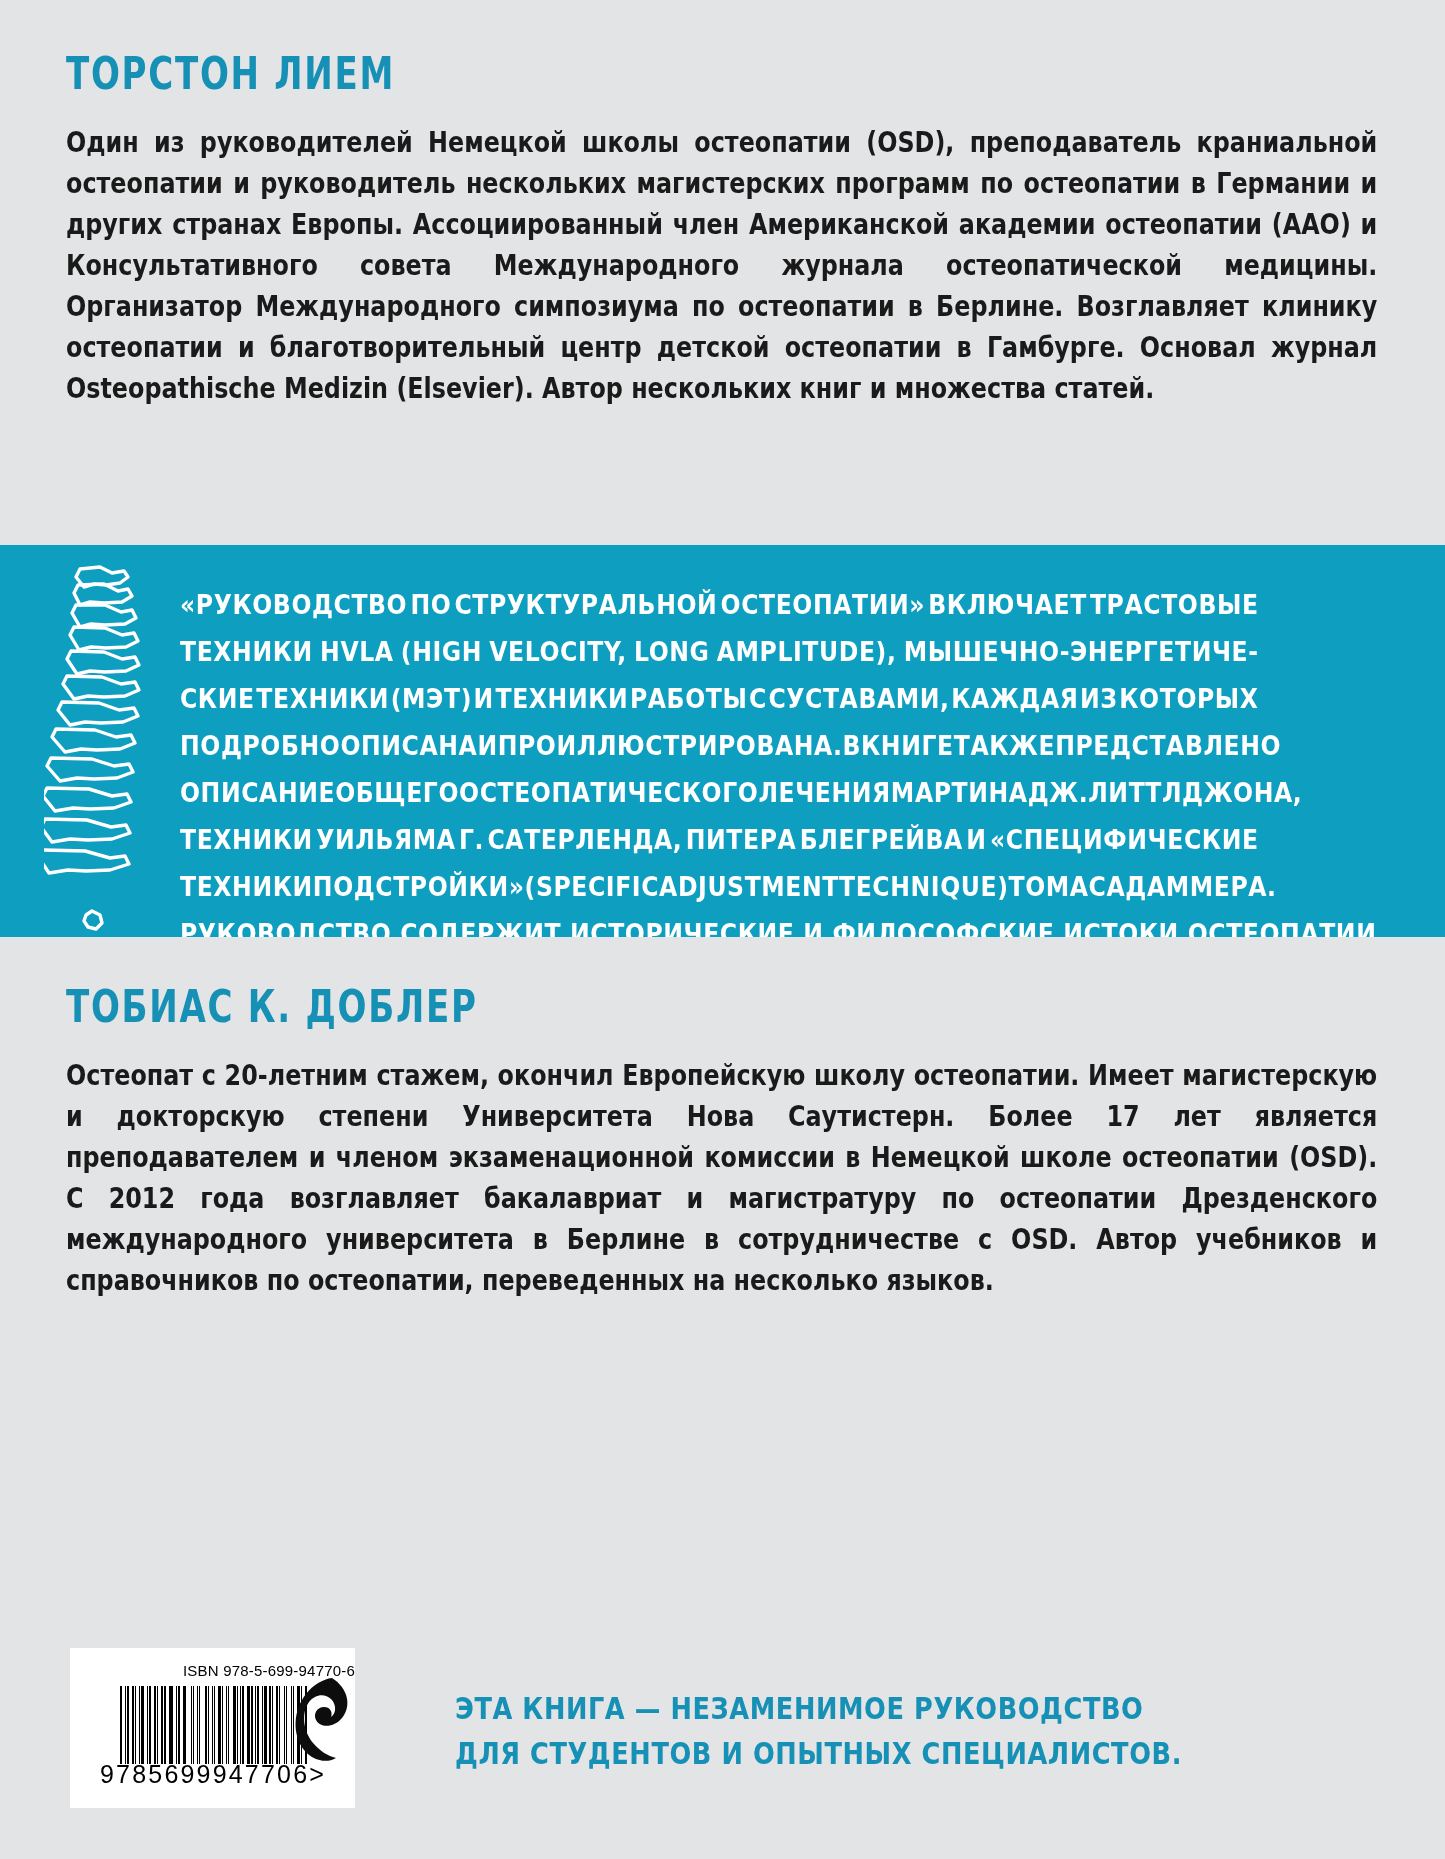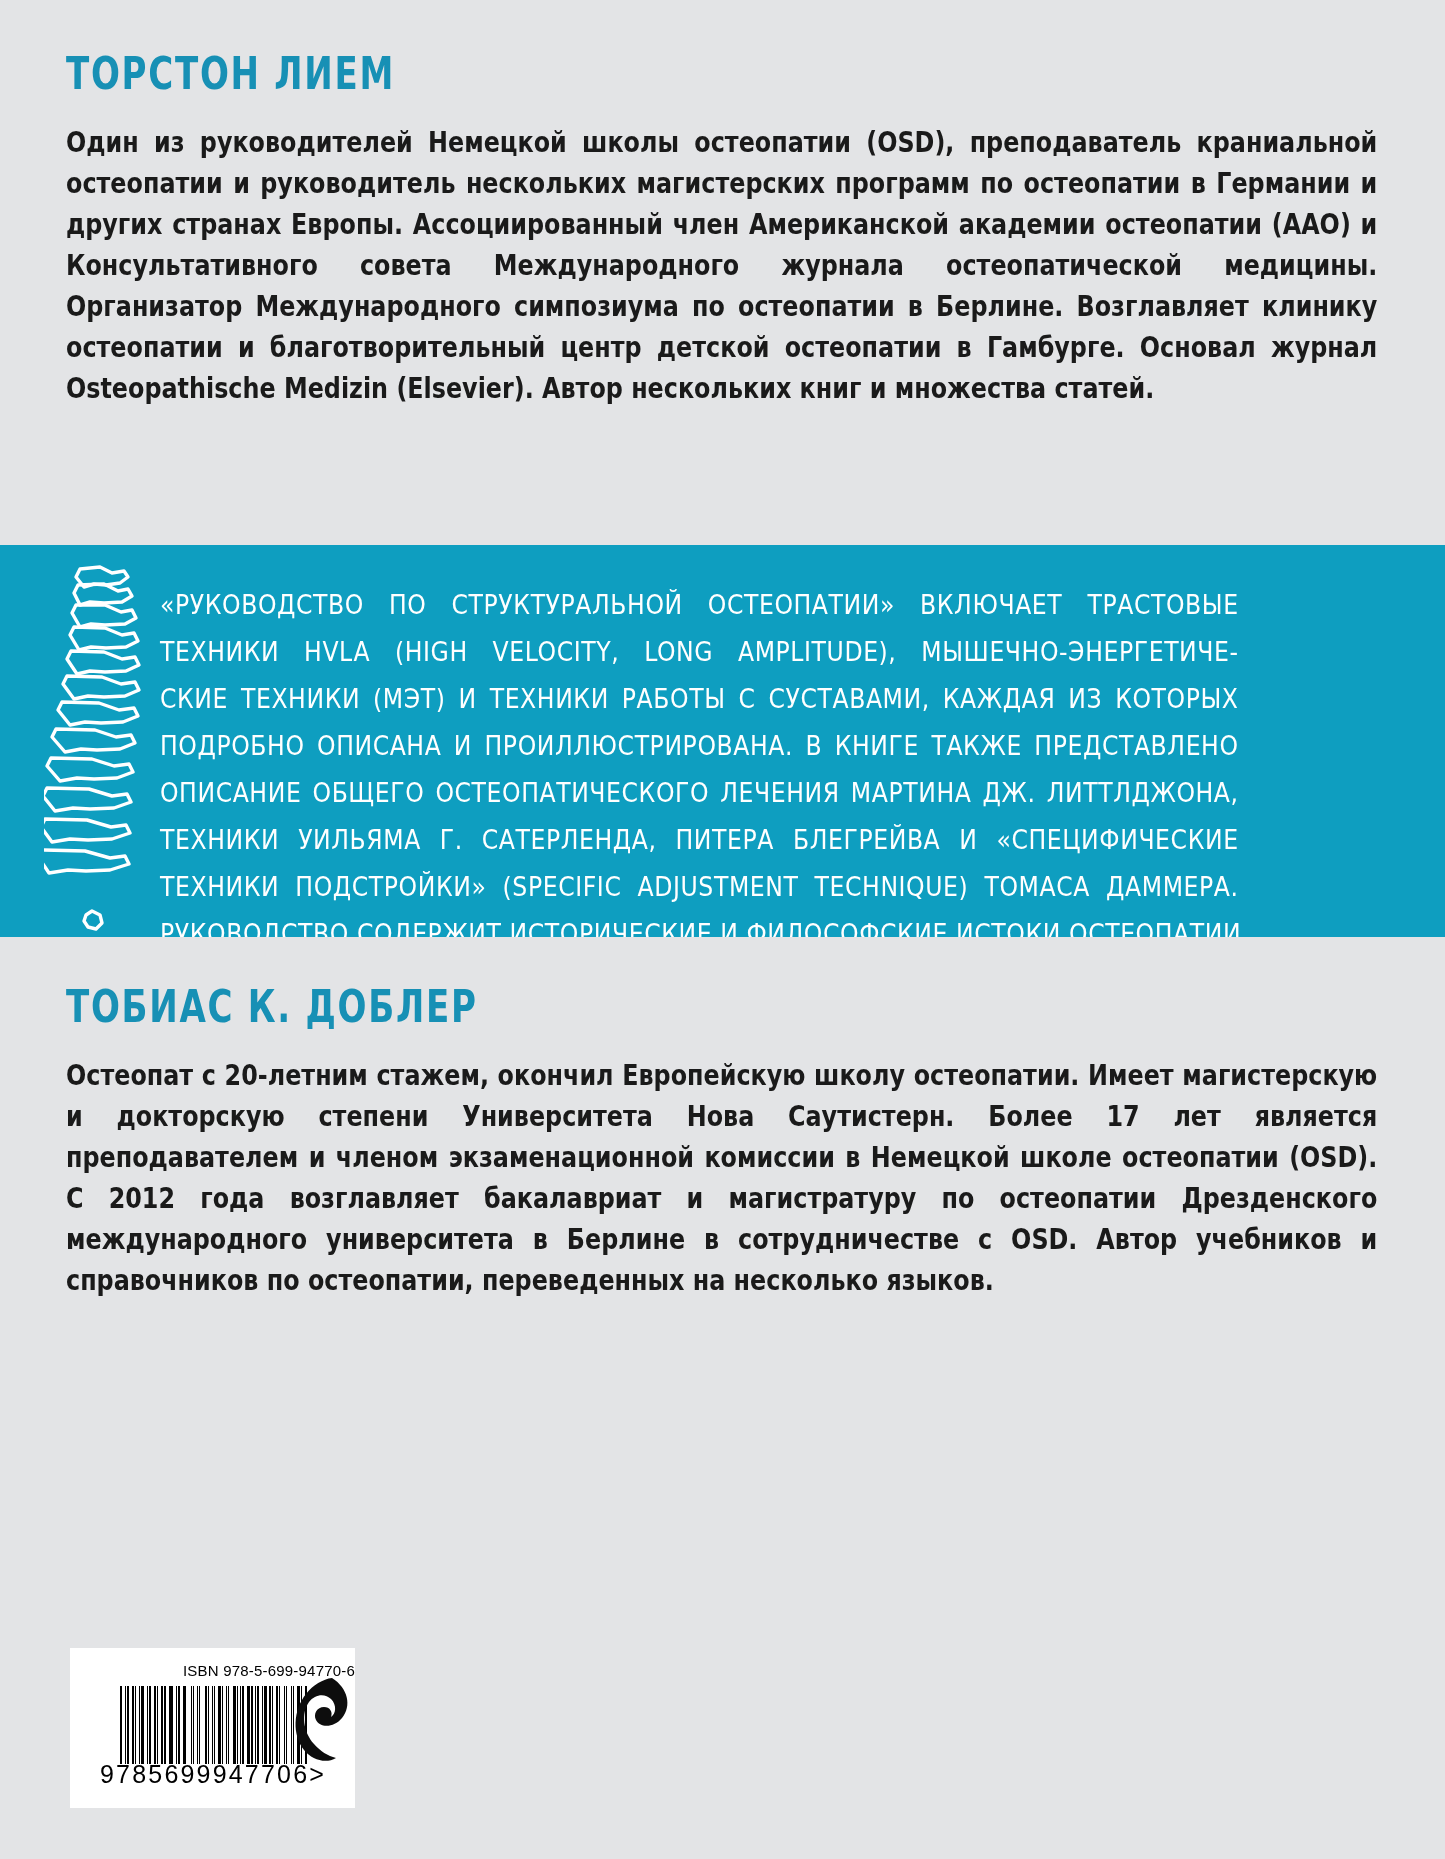--- a/index.html
+++ b/index.html
@@ -48,25 +48,25 @@
     background:#0e9ec0;
     overflow:hidden;
   }
   .spine-art{
     position:absolute;
     left:44px;top:14px;
     width:120px;height:380px;
   }
   .blurb{
     position:absolute;
-    left:160px;top:36px;
+    left:180px;top:36px;
     width:1112px;
     color:#ffffff;
     font-size:27px;
-    font-weight:400;
+    font-weight:700;
     line-height:47px;
     letter-spacing:0.6px;
     text-transform:uppercase;
     font-stretch:condensed;
   }
   .blurb .ln{
     display:block;
     white-space:nowrap;
     transform:scaleX(0.97);
     transform-origin:left center;
@@ -334,14 +334,18 @@
         <span>&gt;</span>
       </div>
   </div>
 
   <svg class="eksmo-logo" viewBox="0 0 62 110">
     <path d="M40 6 C 56 16, 60 34, 50 46 C 42 56, 28 56, 24 48 C 21 42, 25 35, 32 35 C 38 35, 41 40, 39 45
              C 44 42, 45 33, 39 27 C 33 21, 23 22, 17 30 C 9 41, 11 60, 22 72 C 28 79, 36 84, 44 86
              C 34 92, 20 88, 12 78 C 0 63, 1 38, 14 22 C 21 13, 31 7, 40 6 Z" fill="#0d0d0d"></path>
   </svg>
 
+  <div class="tagline">
+    <span>ЭТА КНИГА — НЕЗАМЕНИМОЕ РУКОВОДСТВО</span>
+    <span>ДЛЯ СТУДЕНТОВ И ОПЫТНЫХ СПЕЦИАЛИСТОВ.</span>
+  </div>
 
 </div>
 
 </body></html>

